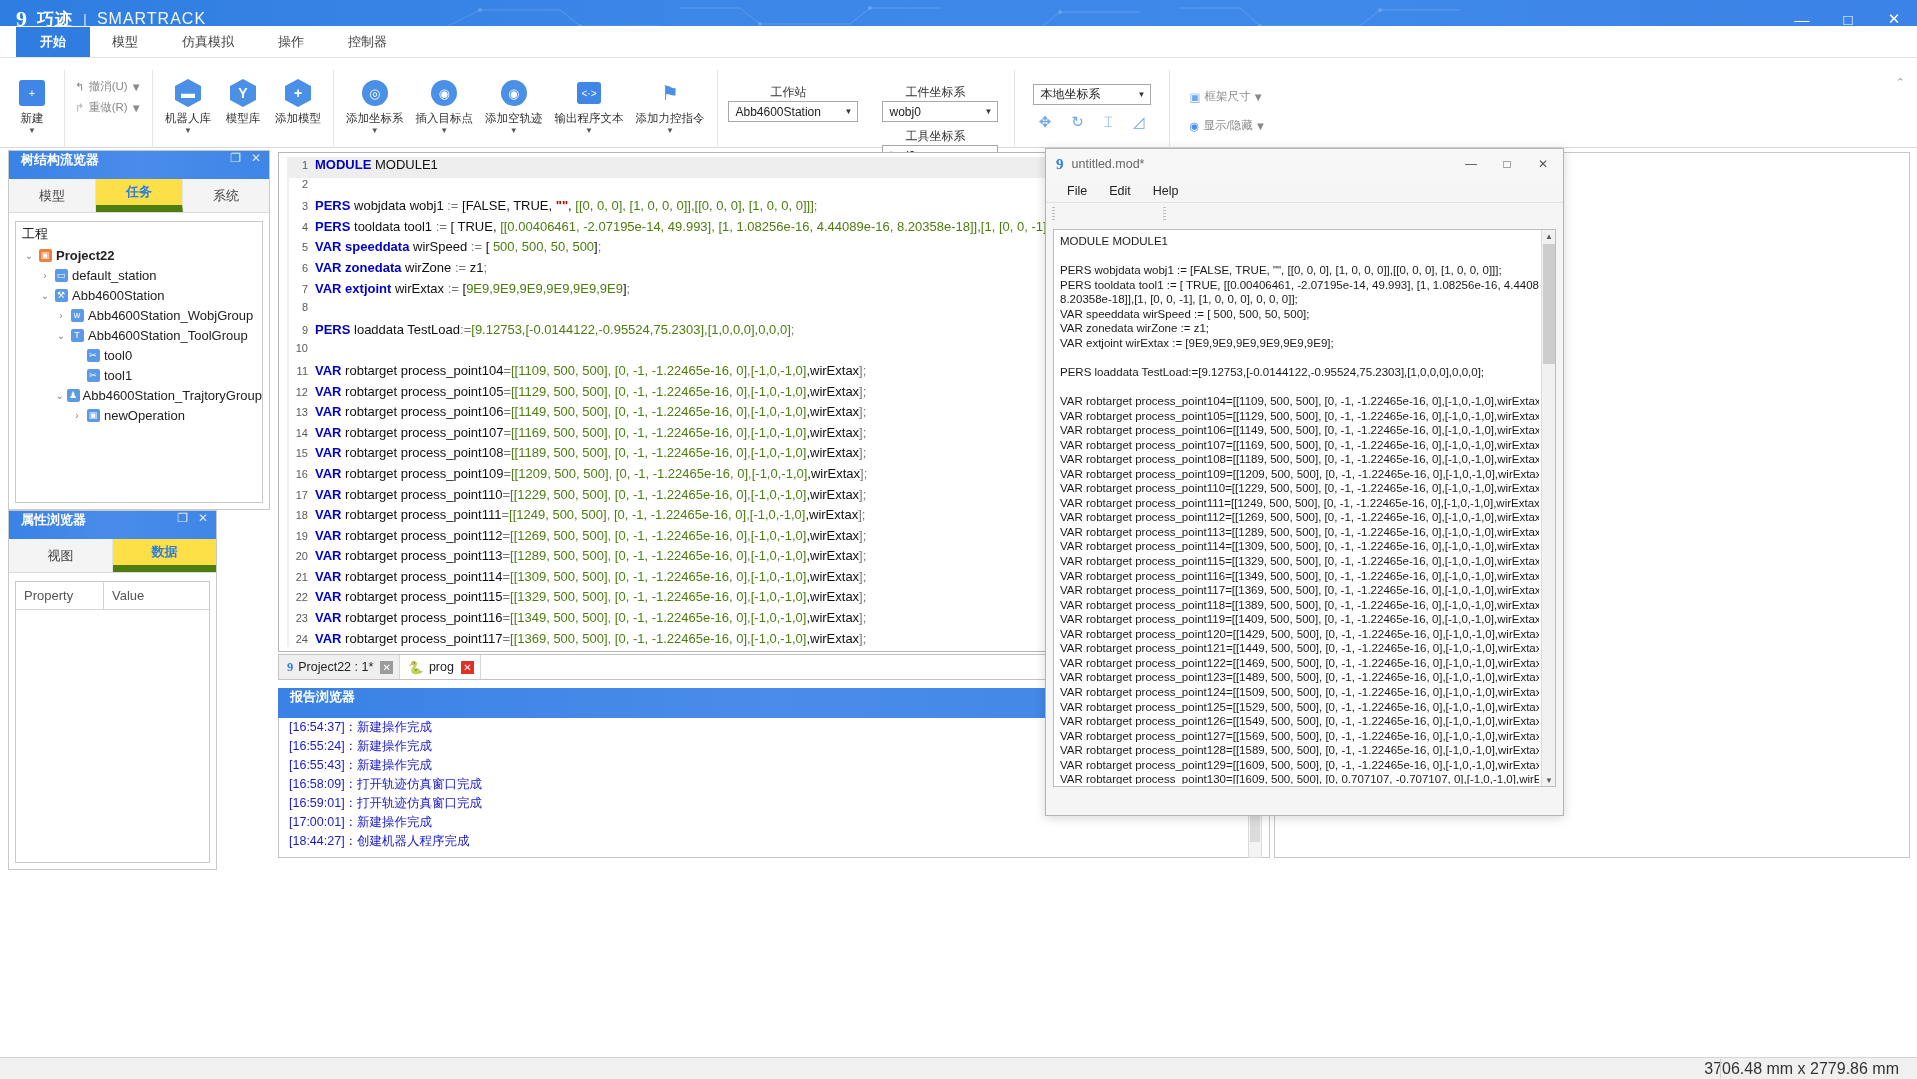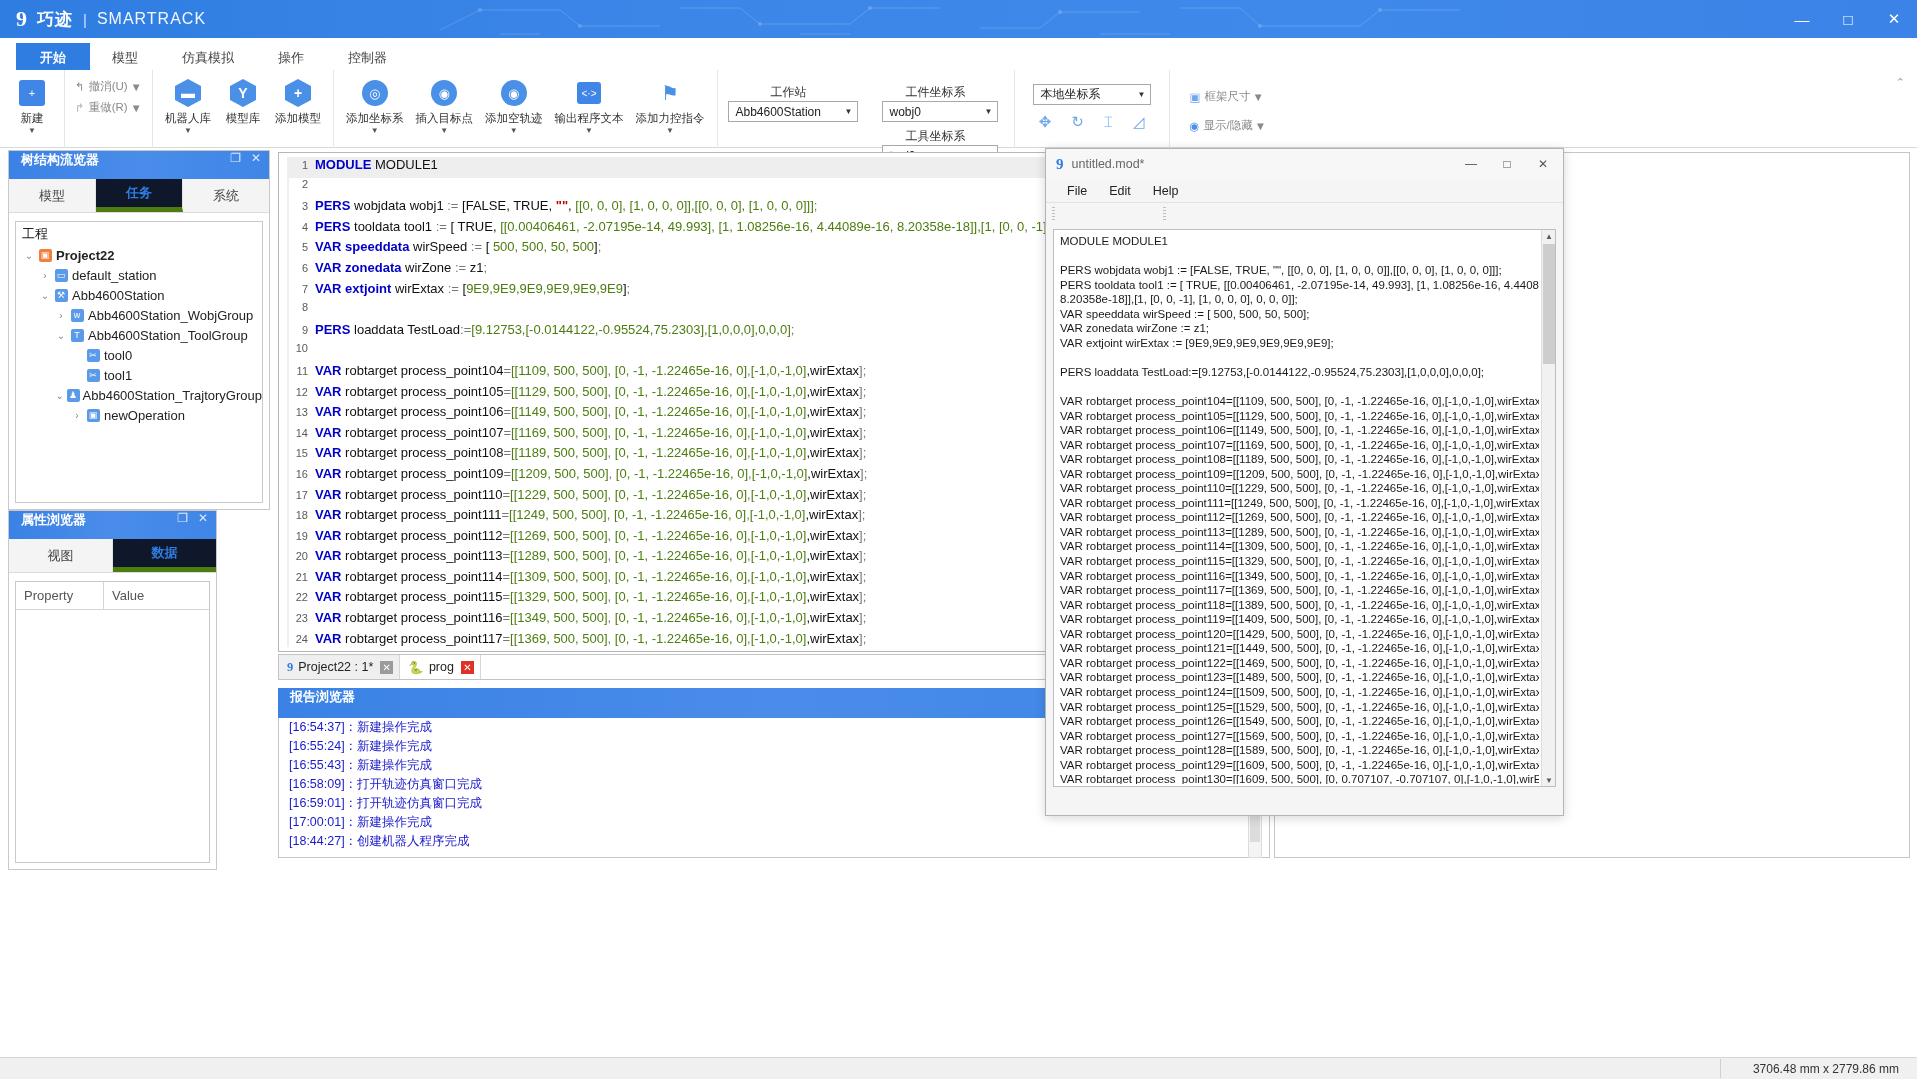--- a/index.html
+++ b/index.html
@@ -15,21 +15,21 @@
   .logo-g{ margin-left:16px; font-size:22px; font-weight:bold; font-family:"Liberation Serif",serif;
     color:#ffffff; line-height:1; }
   .brand-cn{ margin-left:10px; font-size:17px; font-weight:bold; letter-spacing:1px; }
   .brand-sep{ margin:0 10px; color:#cfe1fb; font-size:15px; }
   .brand-en{ font-size:16px; letter-spacing:1px; color:#f2f7ff; }
   .winbtns{ margin-left:auto; display:flex; }
   .winbtn{ width:46px; height:38px; display:flex; align-items:center; justify-content:center;
     font-size:15px; color:#fff; }
 
   
-  #ribbon-tabs{ position:absolute; left:0; top:42px; width:1917px; height:32px;
+  #ribbon-tabs{ position:absolute; left:0; top:26px; width:1917px; height:32px;
     background:#ffffff; border-bottom:1px solid #e3e3e3; display:flex; align-items:flex-end;
     padding-left:16px; }
   .rtab{ padding:6px 22px; font-size:13px; color:#444; height:30px; line-height:18px;
     white-space:nowrap; }
   .rtab.active{ background:#2f7de1; color:#fff; font-weight:bold; min-width:74px; text-align:center; }
 
   
   #ribbon{ position:absolute; left:0; top:70px; width:1917px; height:78px;
     background:#fff; border-bottom:1px solid #d8d8d8; display:flex; align-items:flex-start; }
   .rgroup{ display:flex; align-items:flex-start; height:78px; padding:4px 6px;
@@ -56,22 +56,22 @@
   
   .panel{ position:absolute; background:#fff; border:1px solid #c9c9c9; }
   .panel-hdr{ height:28px;
     background:linear-gradient(90deg,#3a82e6 0%,#4a8ce9 50%,#3f86e7 100%);
     color:#fff; font-size:13px; font-weight:bold; display:flex; align-items:flex-start;
     padding:0 8px 0 12px; position:relative; overflow:hidden; }
   .panel-hdr .hdr-actions{ margin-left:auto; display:flex; gap:10px; font-size:12px; color:#dbe9fb; }
   .ptabs{ display:flex; height:34px; background:#f4f4f4; border-bottom:1px solid #dcdcdc; }
   .ptab{ flex:1; display:flex; align-items:center; justify-content:center; font-size:13px;
     color:#444; border-right:1px solid #e3e3e3; }
-  .ptab.active{ background:#0f172a; color:#2f7de1; font-weight:bold;
-    border-bottom:5px solid #4d7c0f; }
+  .ptab.active{ background:#fde047; color:#2f7de1; font-weight:bold;
+    border-bottom:7px solid #4d7c0f; }
 
   #tree-panel{ left:8px; top:150px; width:262px; height:360px; }
   .treebox{ position:absolute; left:6px; top:70px; right:6px; bottom:6px;
     border:1px solid #c9c9c9; overflow:hidden; background:#fff; }
   .troot{ font-size:13px; color:#222; padding:3px 0 2px 6px; }
   .trow{ display:flex; align-items:center; font-size:13px; color:#222; height:20px;
     white-space:nowrap; }
   .tchev{ width:14px; text-align:center; color:#888; font-size:10px; }
   .ticon{ width:18px; display:flex; align-items:center; justify-content:center; }
   .tlabel{ padding-left:2px; }
@@ -154,21 +154,21 @@
   #np-vscroll{ position:absolute; right:0; top:0; width:14px; bottom:0; background:#f1f1f1;
     border-left:1px solid #dcdcdc; }
   #np-vthumb{ position:absolute; left:1px; top:14px; width:12px; height:120px; background:#cdcdcd; }
   .np-arrow{ position:absolute; left:2px; width:10px; height:10px; font-size:8px; color:#5a5a5a;
     display:flex; align-items:center; justify-content:center; }
 
   
   #statusbar{ position:absolute; left:0; bottom:0; width:1917px; height:22px;
     background:#f0f0f0; border-top:1px solid #d6d6d6; display:flex; align-items:center;
     justify-content:flex-end; }
-  #statusbar .dim{ font-size:12px; color:#333; padding-right:18px; }
+  #statusbar .dim{ font-size:16px; color:#333; padding-right:18px; }
   #status-sep{ position:absolute; right:196px; top:1px; bottom:1px; width:1px; background:#d0d0d0; }
 
   .hexico{ width:26px; height:28px; position:relative; display:inline-block; }
   .hexico .hx{ position:absolute; inset:0; background:#4a90e6;
     clip-path:polygon(50% 0,100% 25%,100% 75%,50% 100%,0 75%,0 25%); }
   .hexico .gl{ position:absolute; inset:0; display:flex; align-items:center;
     justify-content:center; color:#fff; font-size:14px; font-weight:bold; }
   .circico{ width:26px; height:26px; border-radius:50%; background:#4a90e6; color:#fff;
     display:flex; align-items:center; justify-content:center; font-size:13px; }
   .sqico{ width:24px; height:22px; background:#3f86e7; color:#fff; display:flex;

